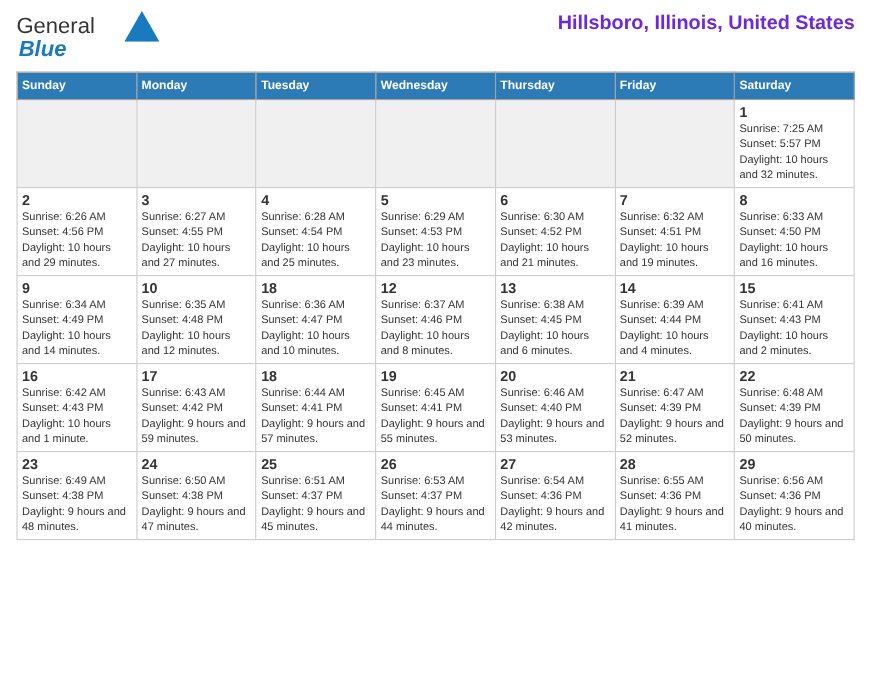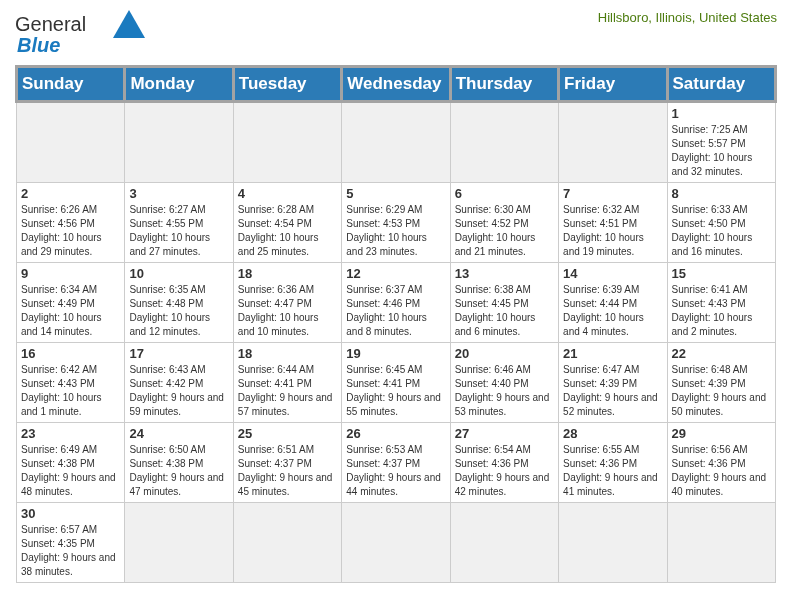--- a/index.html
+++ b/index.html
@@ -23,37 +23,37 @@
     }
     .title-block {
       text-align: right;
     }
     .title-block h1 {
       font-size: 32px;
       font-weight: normal;
       color: #333;
     }
     .title-block h2 {
-      font-size: 13px;
-      font-weight: normal;
-      color: #4d7c0f;
+      font-size: 18px;
+      font-weight: bold;
+      color: #6d28d9;
     }
     .calendar {
       width: 100%;
       border-collapse: collapse;
       border: 1px solid #ccc;
     }
     .calendar thead tr th {
       background: #2c7bb6;
       color: #fff;
-      font-size: 17px;
+      font-size: 11px;
       font-weight: bold;
       padding: 6px 4px;
       text-align: left;
-      border: 3px solid #a3a3a3;
+      border: 1px solid #a3a3a3;
       width: calc(100% / 7);
     }
     .calendar tbody tr td {
       vertical-align: top;
       border: 1px solid #ccc;
       padding: 3px 4px;
       width: calc(100% / 7);
       min-height: 70px;
       background: #fff;
     }
@@ -311,29 +311,15 @@
 Sunset: 4:36 PM
 Daylight: 9 hours and 41 minutes.</div>
           </td>
           <td>
             <span class="day-number">29</span>
             <div class="day-info">Sunrise: 6:56 AM
 Sunset: 4:36 PM
 Daylight: 9 hours and 40 minutes.</div>
           </td>
         </tr>
-        <tr>
-          <td>
-            <span class="day-number">30</span>
-            <div class="day-info">Sunrise: 6:57 AM
-Sunset: 4:35 PM
-Daylight: 9 hours and 38 minutes.</div>
-          </td>
-          <td class="gray-bg"></td>
-          <td class="gray-bg"></td>
-          <td class="gray-bg"></td>
-          <td class="gray-bg"></td>
-          <td class="gray-bg"></td>
-          <td class="gray-bg"></td>
-        </tr>
       </tbody>
   </table>
 </div>
 
 </body></html>

